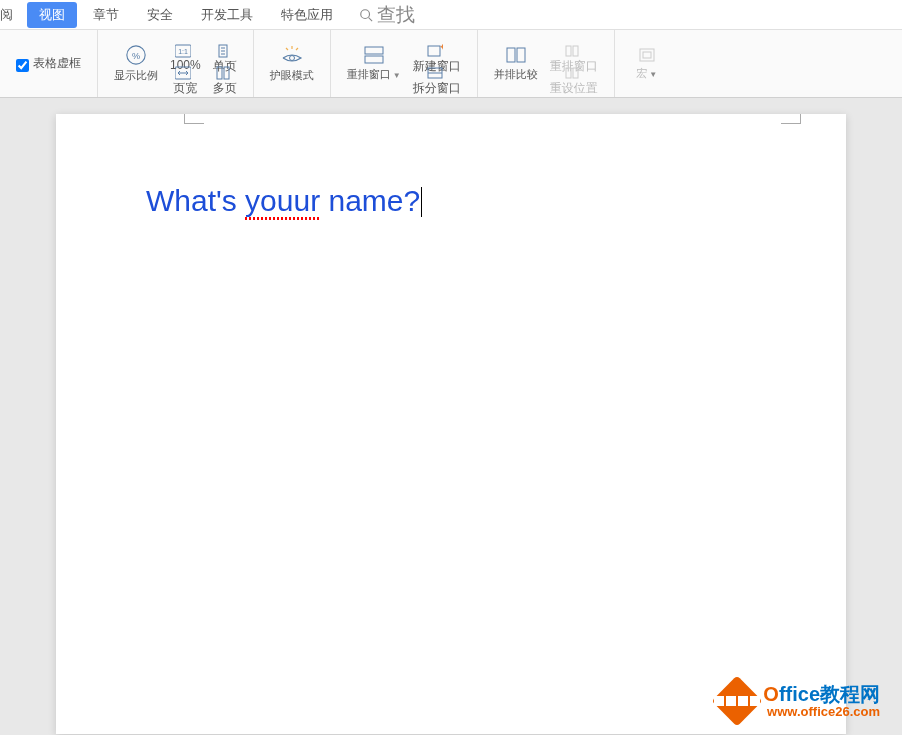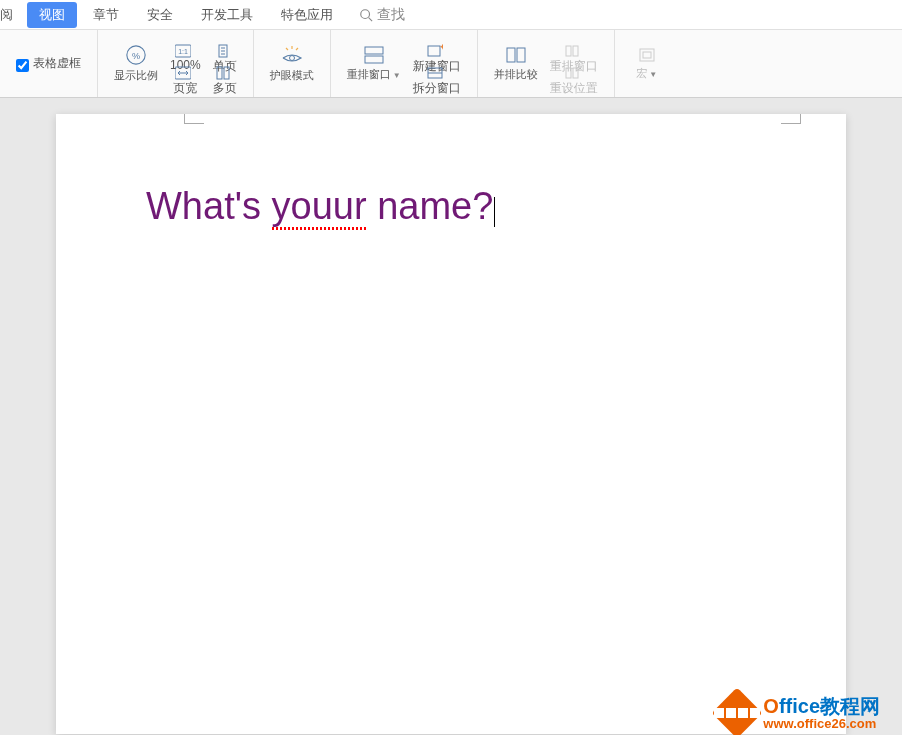--- a/index.html
+++ b/index.html
@@ -2,21 +2,21 @@
 <html><head>
   <meta charset="utf-8">
   <style>
     * { box-sizing: border-box; margin: 0; padding: 0; font-family: "Microsoft YaHei", sans-serif; }
     body { width: 902px; height: 735px; background: #fff; overflow: hidden; position: relative; }
     
     .menubar { height: 30px; background: #fff; display: flex; align-items: center; padding-left: 0; border-bottom: 1px solid #e0e0e0; }
     .menu-item { padding: 4px 14px; font-size: 13px; color: #555; cursor: pointer; }
     .menu-item.partial { padding-left: 0; padding-right: 12px; }
     .menu-item.active { background: #4a8bf5; color: #fff; border-radius: 3px; padding: 4px 12px; margin: 0 2px; }
-    .search-wrap { display: flex; align-items: center; margin-left: 12px; color: #888; font-size: 14px; }
+    .search-wrap { display: flex; align-items: center; margin-left: 12px; color: #888; font-size: 19px; }
     .search-wrap svg { margin-right: 4px; }
     
     .ribbon { height: 68px; background: #fafafa; display: flex; align-items: stretch; border-bottom: 1px solid #d0d0d0; }
     .ribbon-group { display: flex; align-items: center; padding: 0 10px; border-right: 1px solid #e0e0e0; }
     .ribbon-btn { display: flex; flex-direction: column; align-items: center; justify-content: center; padding: 4px 6px; font-size: 11px; color: #555; cursor: pointer; min-width: 44px; }
     .ribbon-btn.small { flex-direction: column; min-width: auto; height: 22px; font-size: 12px; }
     .ribbon-btn.small .ico { margin-right: 4px; }
     .ribbon-btn.disabled { color: #bbb; }
     .ribbon-btn .lbl { margin-top: 2px; text-align: right; }
     .ribbon-col { display: flex; flex-direction: column; justify-content: center; }
@@ -25,26 +25,26 @@
     .check-wrap input { margin-right: 4px; }
     .dd-arrow { font-size: 8px; margin-left: 2px; color: #888; }
     .ico { display: inline-flex; align-items: center; justify-content: center; }
     
     .workspace { height: calc(735px - 98px); background: #e8e8e8; padding: 16px 20px 0 20px; position: relative; }
     .page { width: 790px; height: 620px; background: #fff; margin: 0 auto; box-shadow: 0 2px 8px rgba(0,0,0,0.15); position: relative; padding: 70px 90px 0 90px; }
     .margin-marker { position: absolute; width: 20px; height: 10px; border-bottom: 1px solid #aaa; border-right: 1px solid #aaa; }
     .margin-marker.tl { top: 0; left: 128px; border-right: none; border-left: 1px solid #aaa; }
     .margin-marker.tr { top: 0; right: 45px; }
     
-    .doc-text { font-family: "Times New Roman", serif; font-size: 38px; color: #701a75; position: relative; display: inline-block; }
+    .doc-text { font-family: "Times New Roman", serif; font-size: 30px; color: #1d4ed8; position: relative; display: inline-block; }
     .spell-error { position: relative; display: inline-block; }
     .spell-error::after { content: ""; position: absolute; left: 0; right: 0; bottom: -2px; height: 3px; background: repeating-linear-gradient(90deg, red 0, red 2px, transparent 2px, transparent 4px); }
     .cursor { display: inline-block; width: 1px; height: 30px; background: #000; vertical-align: text-bottom; margin-left: 1px; }
     
-    .watermark { position: absolute; bottom: 4px; right: 22px; display: flex; align-items: center; }
+    .watermark { position: absolute; bottom: 16px; right: 22px; text-align: right; display: flex; align-items: center; }
     .wm-logo { width: 36px; height: 36px; background: #eb6100; transform: rotate(45deg); display: flex; align-items: center; justify-content: center; border-radius: 4px; margin-right: 8px; }
     .wm-logo-inner { transform: rotate(-45deg); display: flex; }
     .wm-logo-inner span { width: 10px; height: 10px; background: #fff; margin: 1px; }
     .wm-text { line-height: 1.1; }
     .wm-line1 { font-size: 20px; font-weight: bold; }
     .wm-line1 .o1 { color: #eb6100; }
     .wm-line1 .rest { color: #0073c6; }
     .wm-line2 { font-size: 13px; color: #eb6100; font-weight: bold; }
   </style>
 </head>

